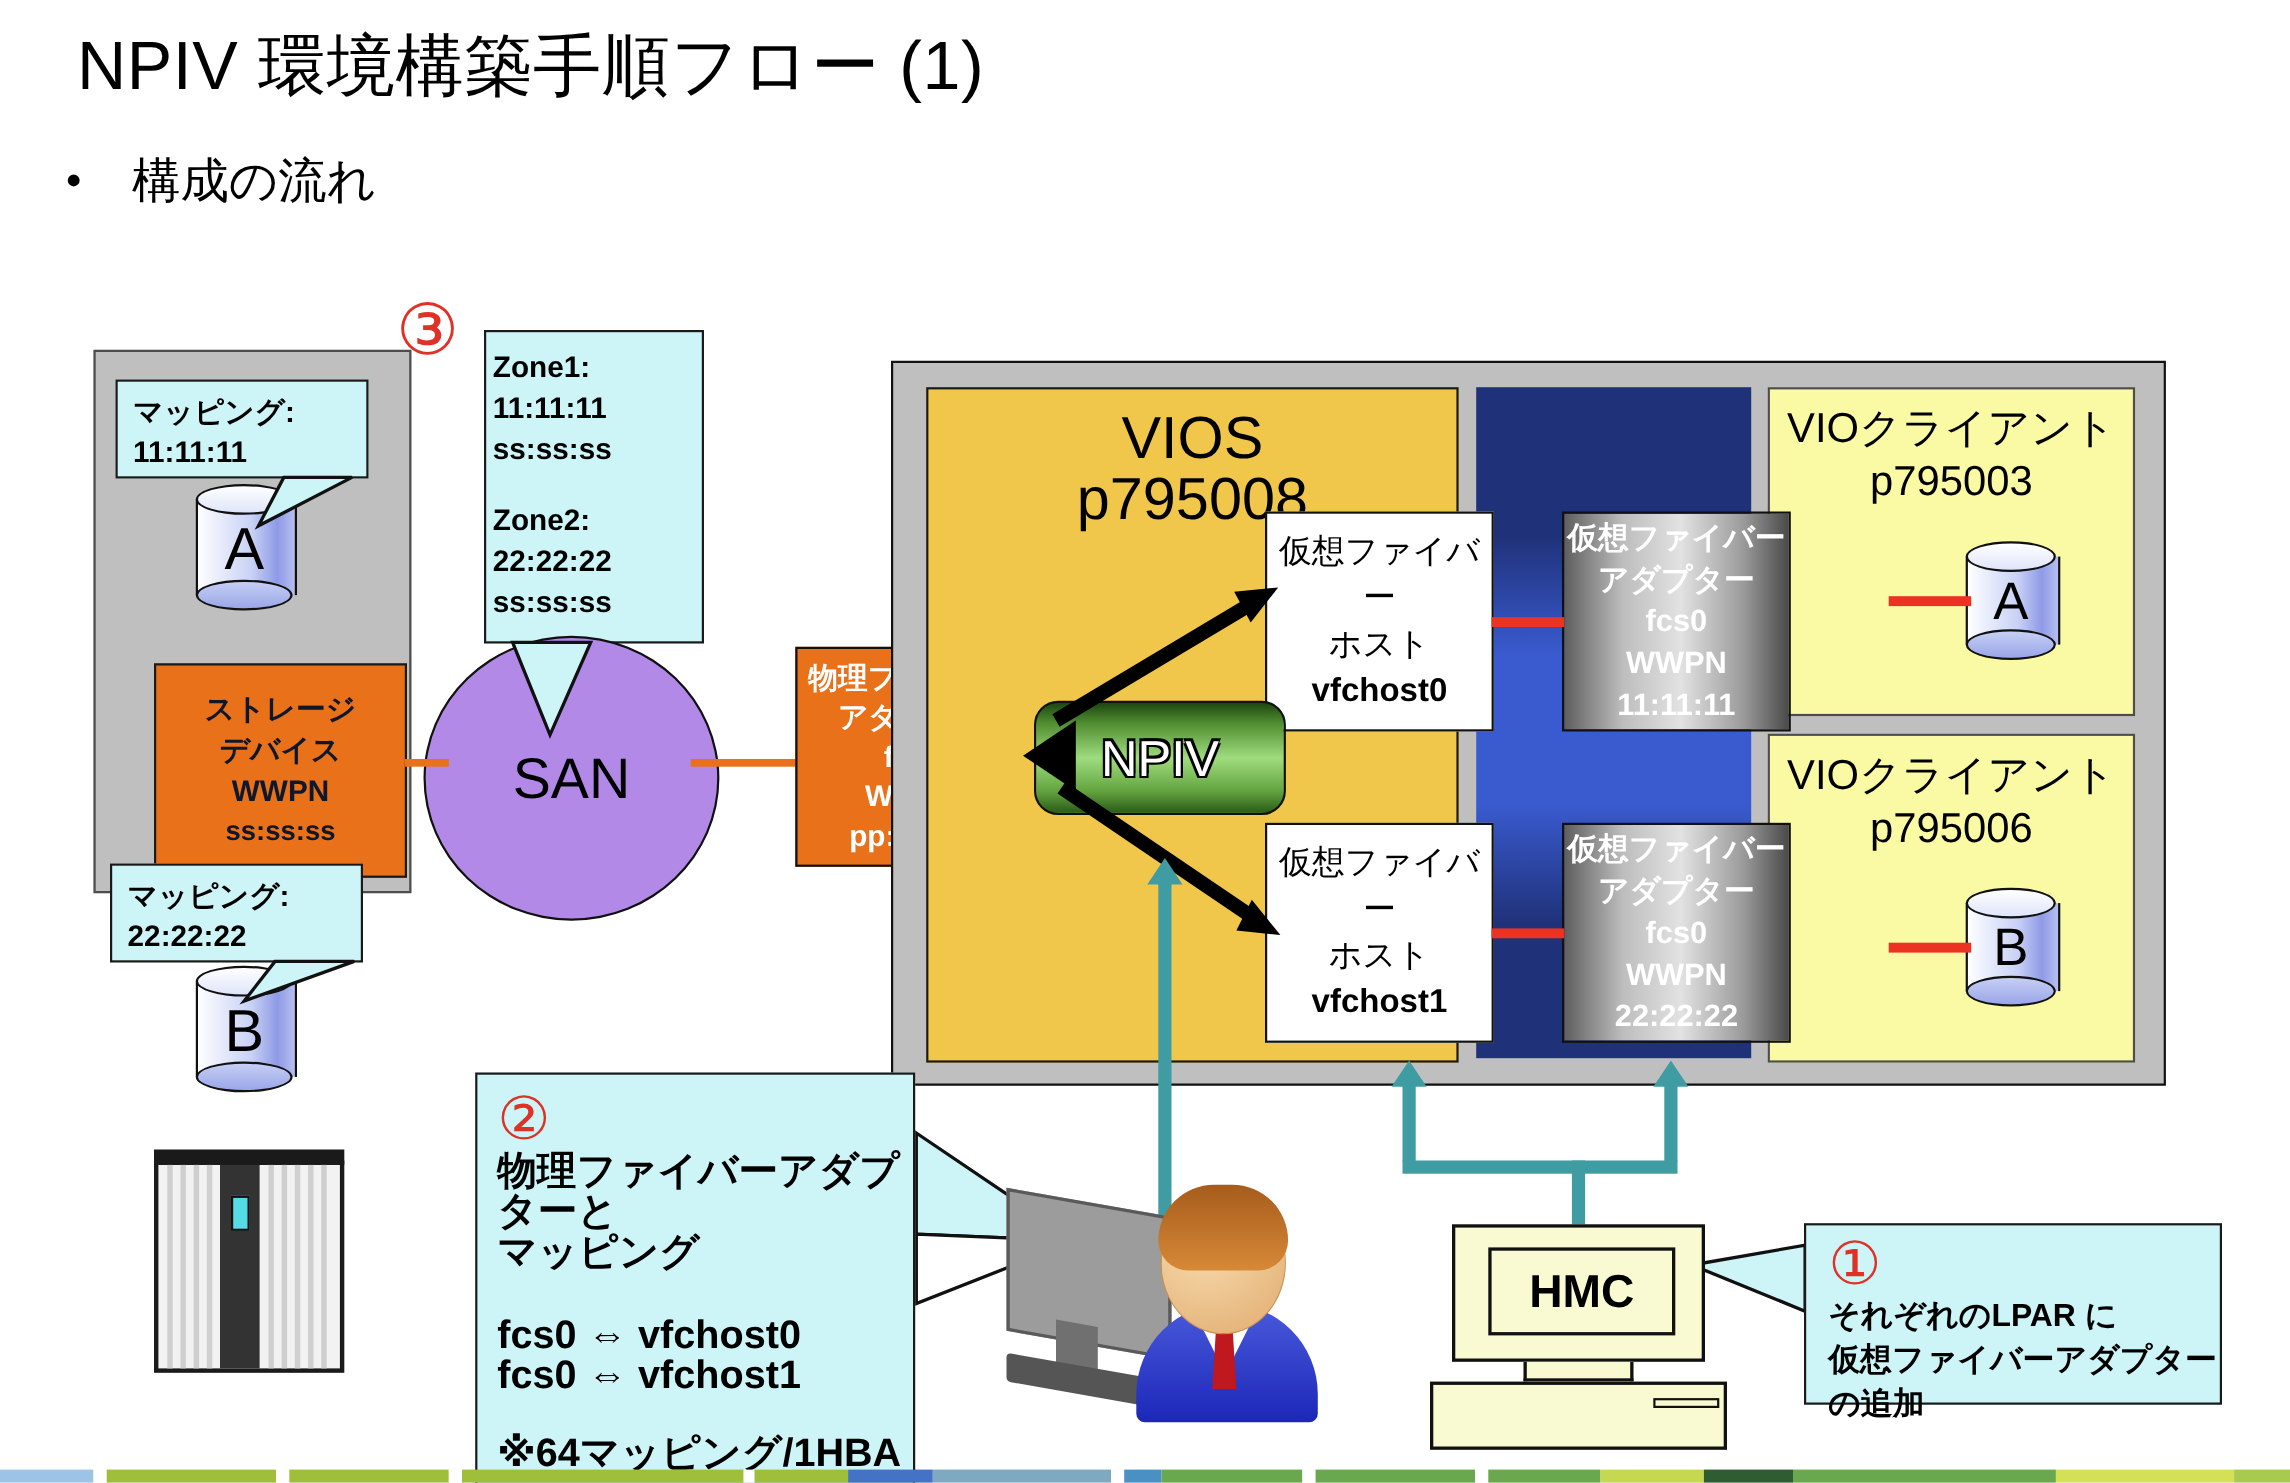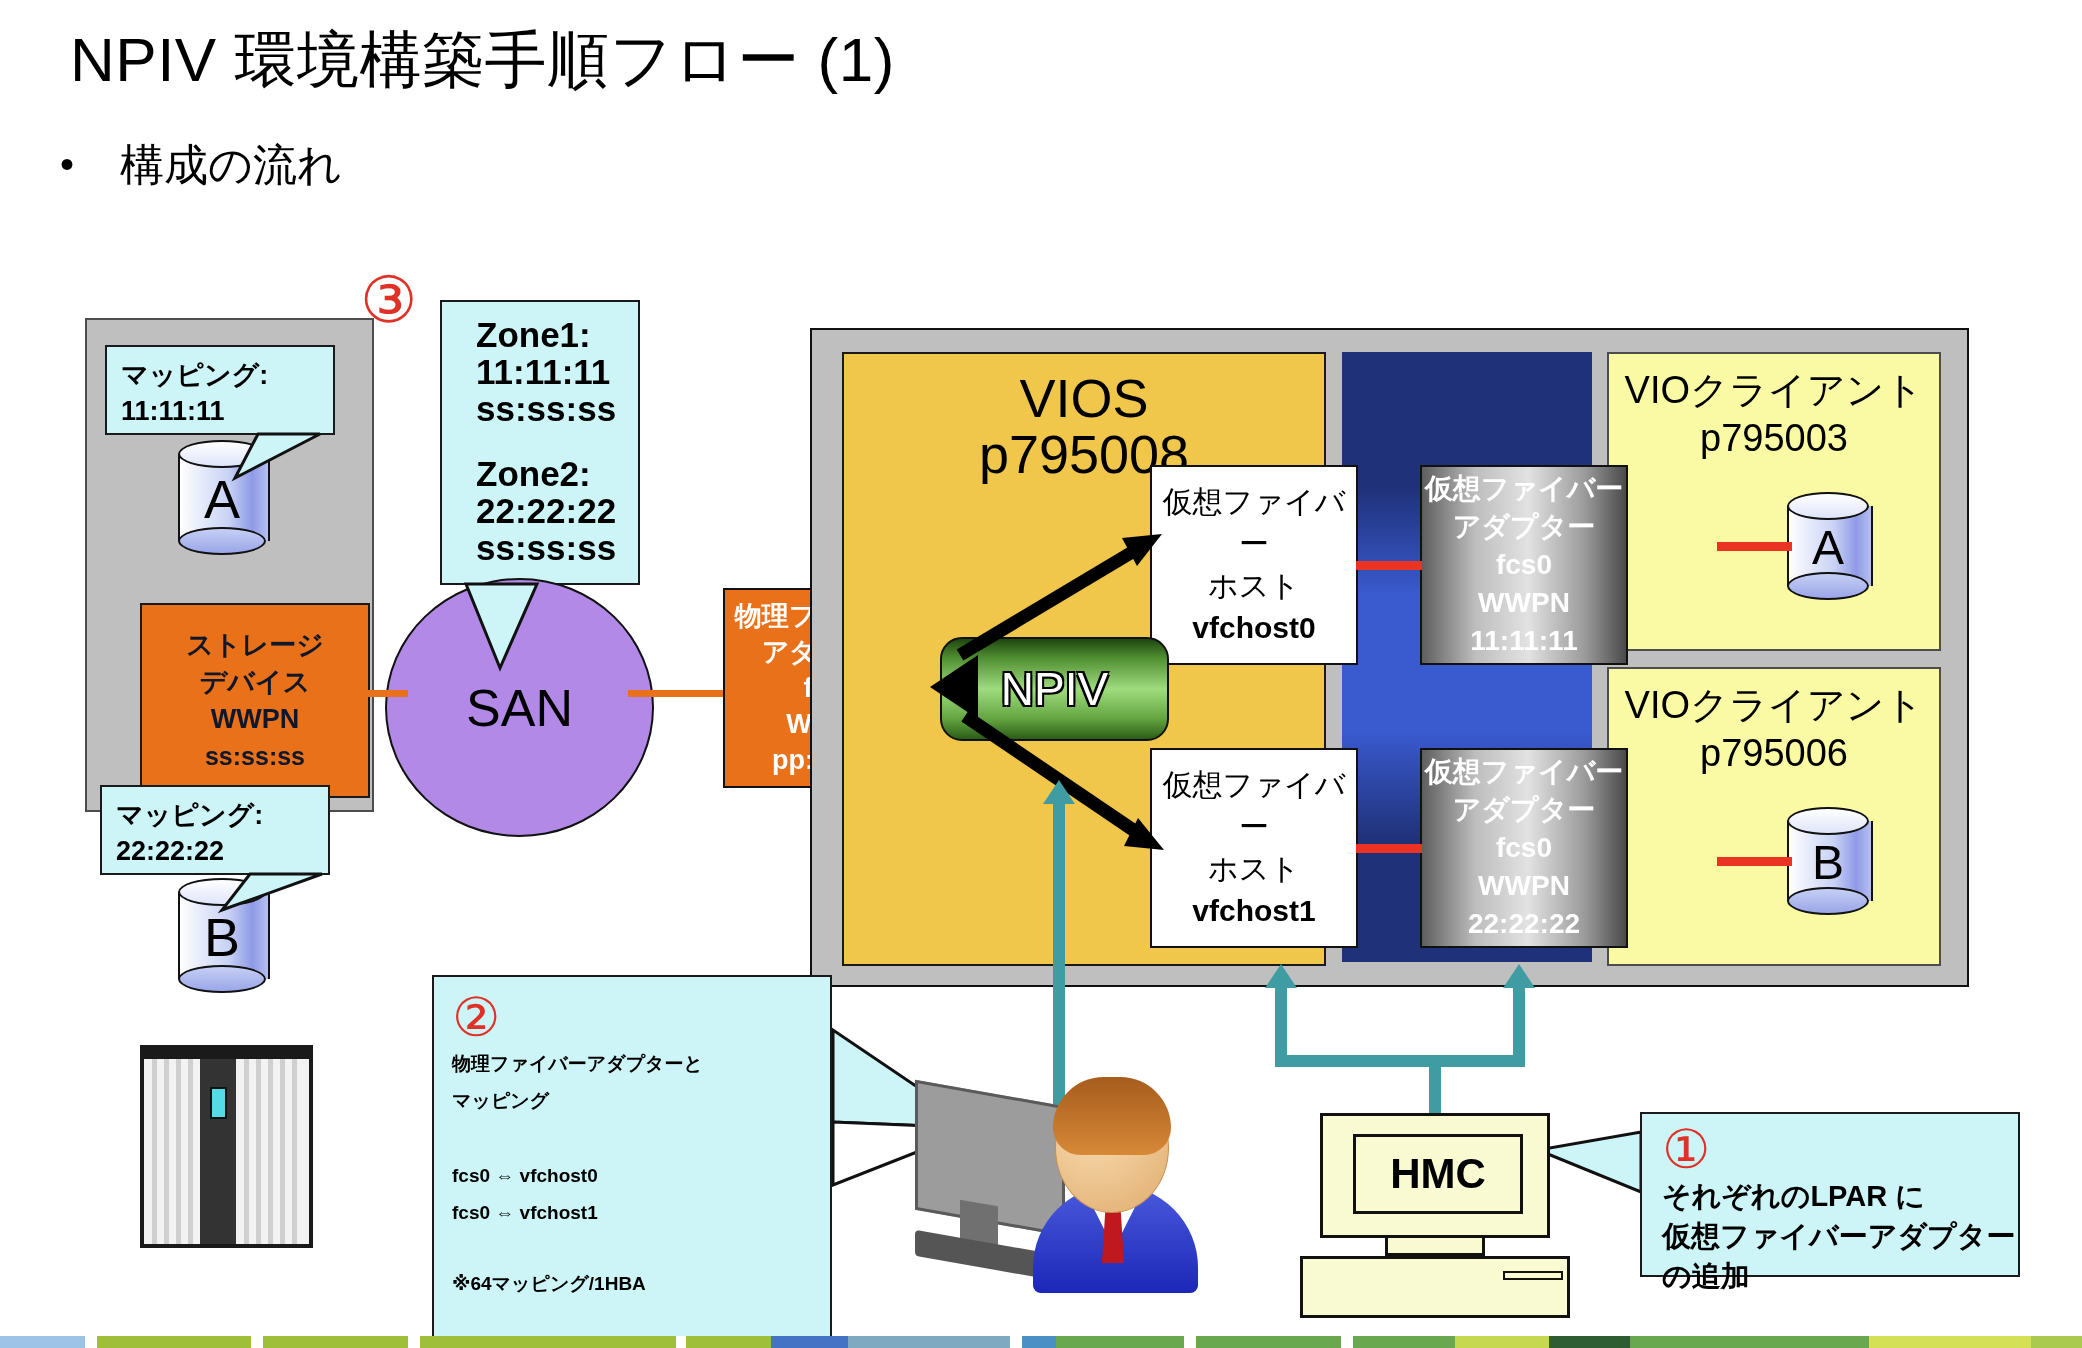--- a/index.html
+++ b/index.html
@@ -32,22 +32,22 @@
       text-align:center;font-size:54px;font-weight:400;color:#000;z-index:3;}
 
   
   .callout{background:#cdf5f7;border:2px solid #1a1a1a;box-sizing:border-box;}
   .bubble-text{font-weight:bold;}
 
   
   #san-cloud{left:385px;top:578px;width:265px;height:255px;background:#b389e8;
       border:2px solid #111;border-radius:50%;display:flex;align-items:center;justify-content:center;}
   #san-label{font-size:52px;color:#000;}
-  #zone-callout{left:440px;top:300px;width:200px;height:285px;padding:14px 0 0 34px;
-      font-size:35px;line-height:37px;}
+  #zone-callout{left:440px;top:300px;width:200px;height:285px;padding:14px 0 0 6px;
+      font-size:27px;line-height:37px;}
 
   
   .orange-link{background:#e8711a;height:7px;}
 
   
   #server-frame{left:810px;top:328px;width:1155px;height:655px;background:#bfbfbf;border:2px solid #111;}
   #vios-box{left:30px;top:22px;width:480px;height:610px;background:#f0c64b;border:2px solid #1a1a1a;}
   #vios-label{position:absolute;left:0;right:0;top:16px;text-align:center;font-size:54px;line-height:56px;}
   #hypervisor-box{left:530px;top:22px;width:250px;height:610px;
       background:linear-gradient(to bottom,#1f3178 0%,#1f3178 22%,#3a5bd0 40%,#3a5bd0 62%,#1f3178 80%,#1f3178 100%);
@@ -79,21 +79,21 @@
   #hmc-screen{position:absolute;left:30px;top:18px;width:170px;height:80px;background:#fafad2;border:3px solid #111;
       box-sizing:border-box;display:flex;align-items:center;justify-content:center;}
   #hmc-label{font-size:42px;font-weight:bold;}
   #hmc-neck{position:absolute;left:85px;top:125px;width:100px;height:18px;background:#fafad2;border:3px solid #111;border-top:0;box-sizing:border-box;}
   #hmc-base{position:absolute;left:0;top:143px;width:270px;height:62px;background:#fafad2;border:3px solid #111;box-sizing:border-box;}
   #hmc-slot{position:absolute;left:200px;top:12px;width:60px;height:9px;background:#fafad2;border:2px solid #111;box-sizing:border-box;}
 
   
   #callout2{left:432px;top:975px;width:400px;height:375px;padding:12px 0 0 18px;}
   #callout2 .num{color:#e03127;font-size:54px;line-height:56px;}
-  #callout2 .t{font-size:19px;line-height:37px;font-weight:bold;}
+  #callout2 .t{font-size:36px;line-height:37px;font-weight:bold;}
   #callout1{left:1640px;top:1112px;width:380px;height:165px;padding:8px 0 0 20px;}
   #callout1 .num{color:#e03127;font-size:54px;line-height:54px;}
   #callout1 .t{font-size:29px;line-height:40px;font-weight:bold;}
   #step3-num{left:360px;top:268px;font-size:64px;color:#e03127;line-height:64px;}
 
   
   #rack{left:140px;top:1055px;width:165px;height:185px;background:#f2f2f2;border:4px solid #1a1a1a;}
   #rack-dark{position:absolute;left:56px;top:0;bottom:0;width:36px;background:#333;}
   #rack-led{position:absolute;left:66px;top:28px;width:17px;height:32px;background:#55dbe6;border:2px solid #111;box-sizing:border-box;}
   #rack-top{position:absolute;left:-4px;top:-14px;width:173px;height:14px;background:#1a1a1a;}

